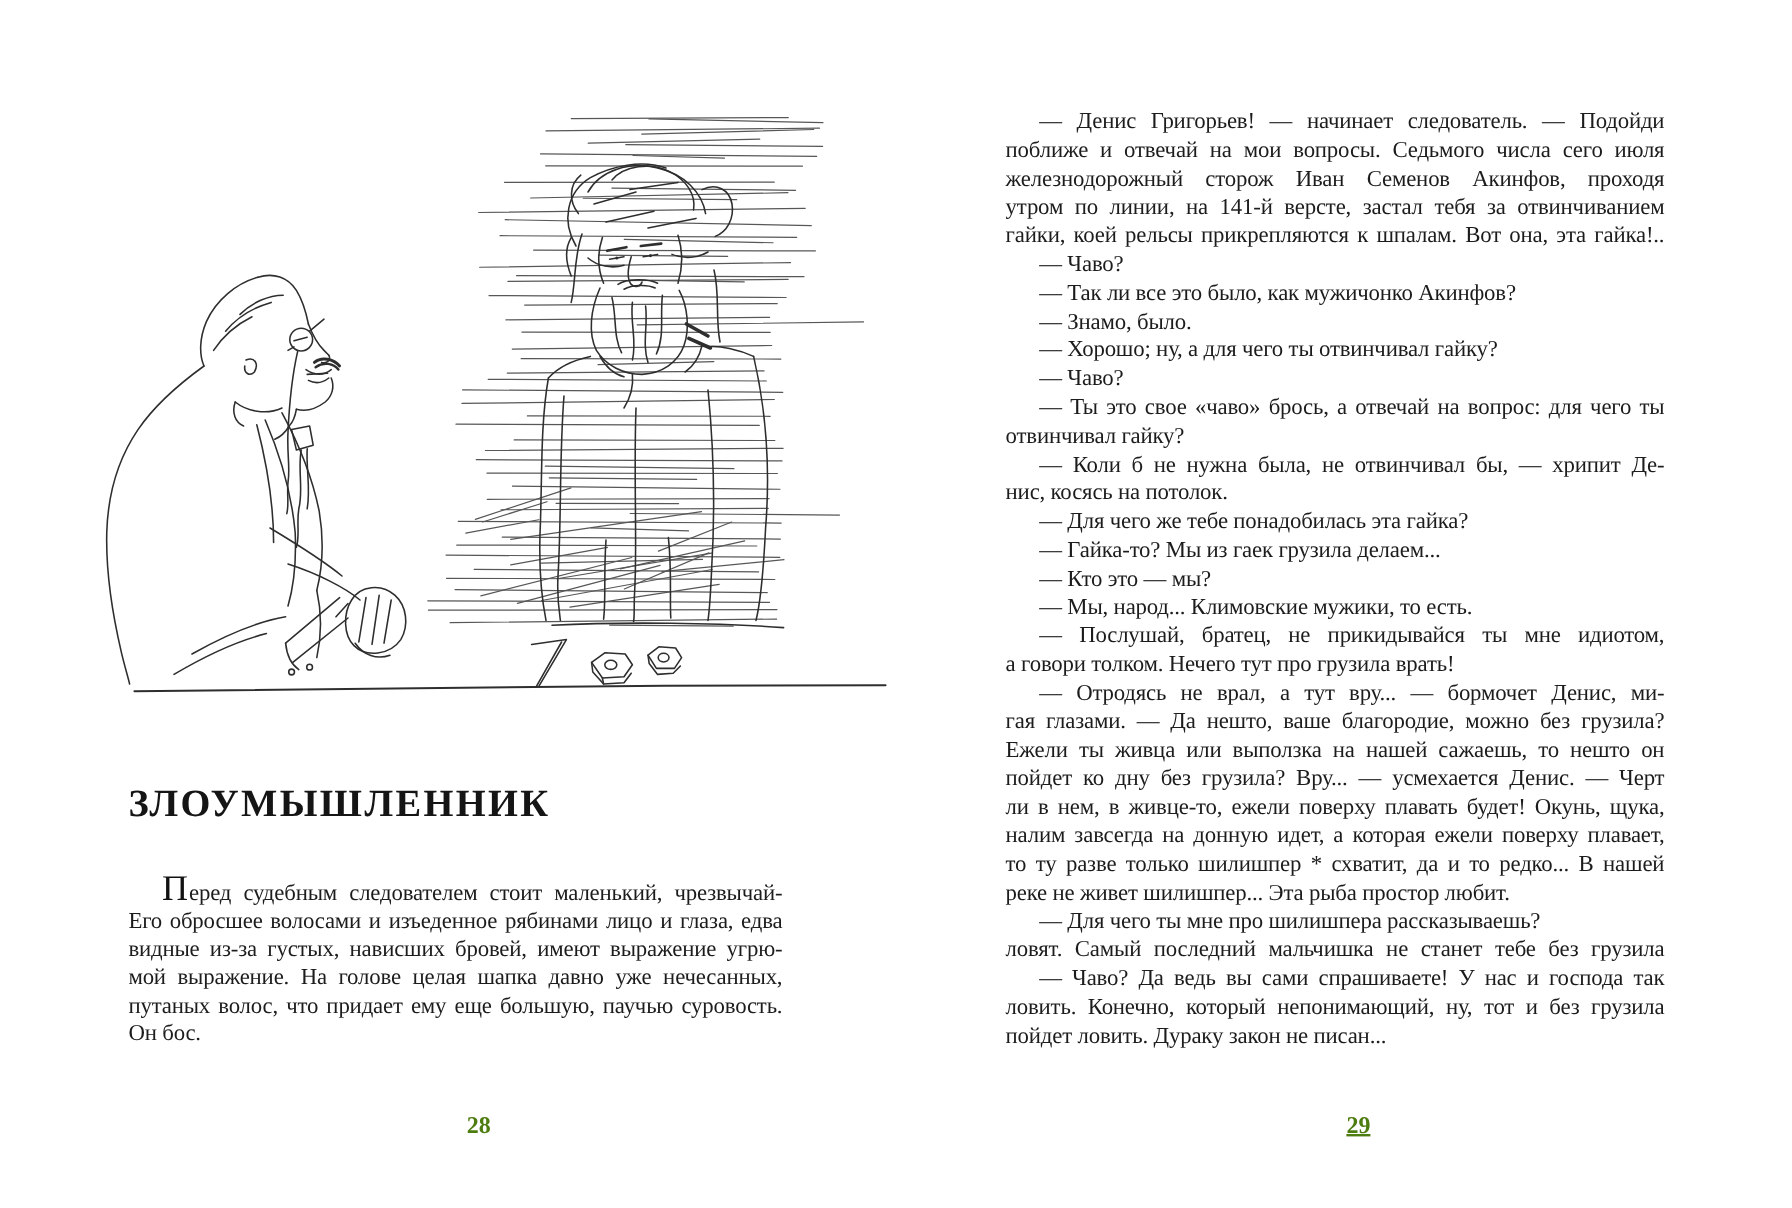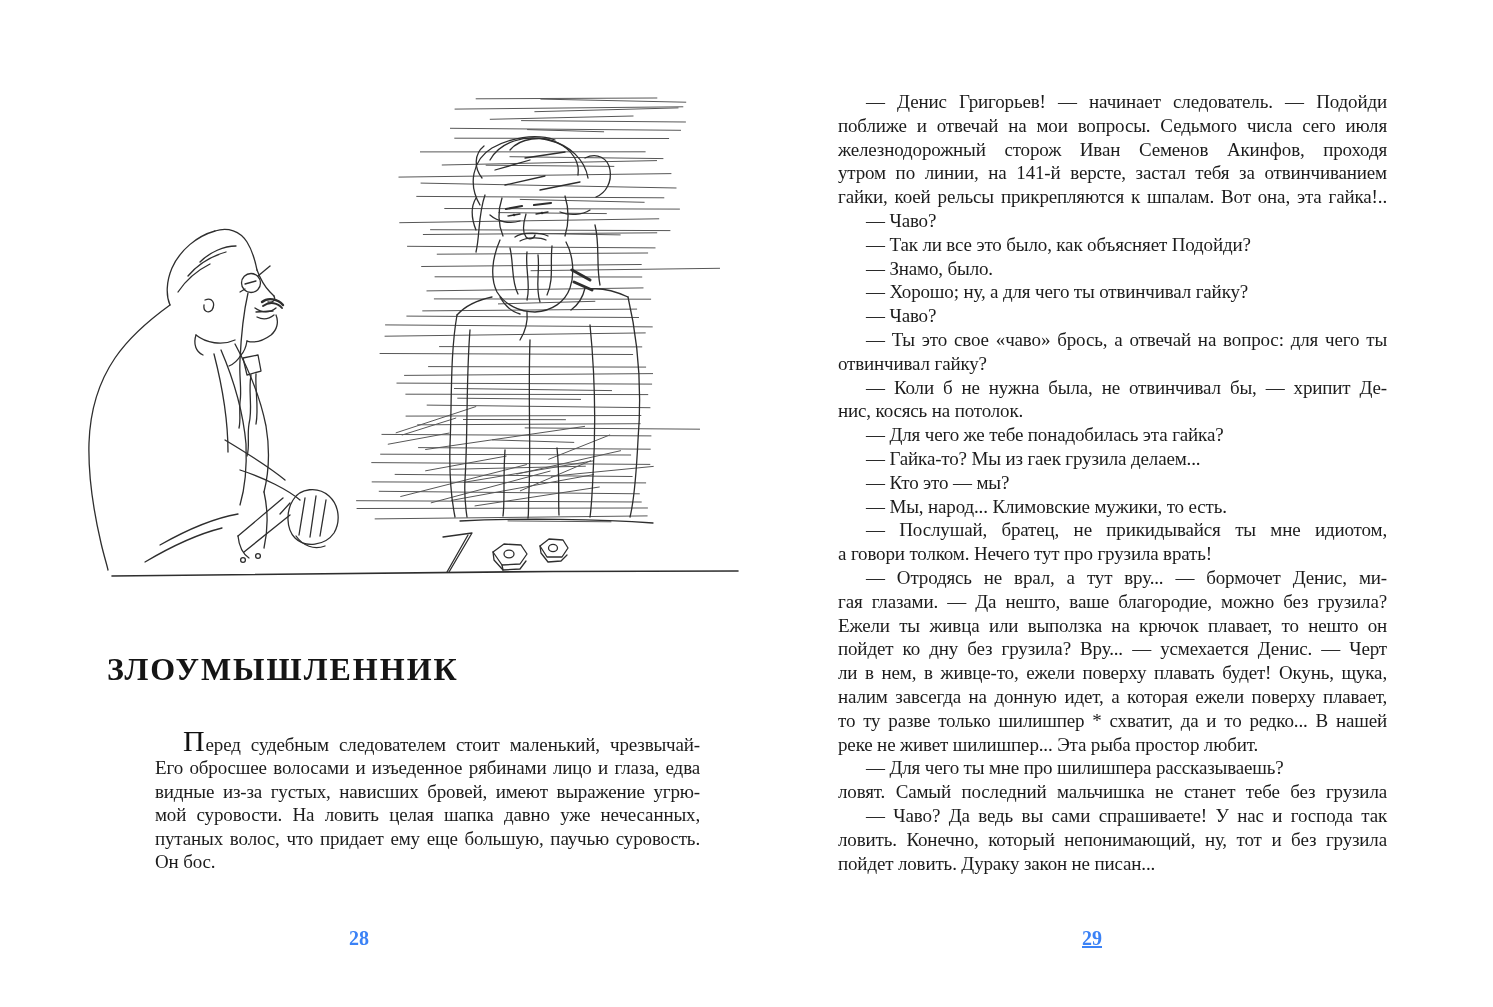--- a/index.html
+++ b/index.html
@@ -6,32 +6,32 @@
   .spread{
     position:relative;width:1493px;height:1007px;background:#ffffff;
     font-family:"Liberation Serif","DejaVu Serif",serif;color:#1b1b1b;overflow:hidden;
   }
   .illustration{position:absolute;left:0;top:0;width:1493px;height:1007px;}
   .page-title{
     position:absolute;left:107px;top:651px;width:545px;text-align:left;
     font-size:32px;font-weight:bold;letter-spacing:2px;color:#151515;white-space:nowrap;
   }
   .textcol{position:absolute;font-size:19px;letter-spacing:-0.15px;color:#1c1c1c;}
-  .leftcol{left:107px;top:733px;width:545px;line-height:23.4px;margin-left:48px;}
+  .leftcol{left:107px;top:733px;width:545px;line-height:23.4px;}
   .rightcol{left:838px;top:90px;width:549px;line-height:23.8px;}
   .line{text-align:justify;text-align-last:justify;}
   .line.last{text-align-last:left;}
   .line.indent{padding-left:28px;}
   .dropcap{
     font-size:30px;line-height:0;vertical-align:baseline;color:#111;
     margin-right:1px;font-weight:normal;
   }
   .pagenum{
-    position:absolute;top:927px;width:60px;text-align:left;
-    font-size:20px;font-weight:bold;color:#3b82f6;
+    position:absolute;top:927px;width:60px;text-align:right;
+    font-size:20px;font-weight:bold;color:#4d7c0f;
   }
   .pagenum.left{left:349px;}
   .pagenum.right{left:1082px;text-decoration:underline;}
 </style>
 </head>
 <body>
 
 <div class="spread">
 
   <svg class="illustration" viewBox="0 0 1493 1007" xmlns="http://www.w3.org/2000/svg">
@@ -245,51 +245,51 @@
       </g>
     </g>
   </svg>
 
   <div class="page-title">ЗЛОУМЫШЛЕННИК</div>
 
   <div class="textcol leftcol">
       <div class="line indent"><span class="dropcap">П</span>еред судебным следователем стоит маленький, чрезвычай-</div>
       <div class="line">Его обросшее волосами и изъеденное рябинами лицо и глаза, едва</div>
       <div class="line">видные из-за густых, нависших бровей, имеют выражение угрю-</div>
-      <div class="line">мой суровости. На ловить целая шапка давно уже нечесанных,</div>
+      <div class="line">мой выражение. На голове целая шапка давно уже нечесанных,</div>
       <div class="line">путаных волос, что придает ему еще большую, паучью суровость.</div>
       <div class="line last">Он бос.</div>
     </div>
 
   <div class="pagenum left">28</div>
 
   <div class="textcol rightcol">
       <div class="line indent">— Денис Григорьев! — начинает следователь. — Подойди</div>
       <div class="line">поближе и отвечай на мои вопросы. Седьмого числа сего июля</div>
       <div class="line">железнодорожный сторож Иван Семенов Акинфов, проходя</div>
       <div class="line">утром по линии, на 141-й версте, застал тебя за отвинчиванием</div>
       <div class="line">гайки, коей рельсы прикрепляются к шпалам. Вот она, эта гайка!..</div>
       <div class="line indent last">— Чаво?</div>
-      <div class="line indent last">— Так ли все это было, как объясняет Подойди?</div>
+      <div class="line indent last">— Так ли все это было, как мужичонко Акинфов?</div>
       <div class="line indent last">— Знамо, было.</div>
       <div class="line indent last">— Хорошо; ну, а для чего ты отвинчивал гайку?</div>
       <div class="line indent last">— Чаво?</div>
       <div class="line indent">— Ты это свое «чаво» брось, а отвечай на вопрос: для чего ты</div>
       <div class="line last">отвинчивал гайку?</div>
       <div class="line indent">— Коли б не нужна была, не отвинчивал бы, — хрипит Де-</div>
       <div class="line last">нис, косясь на потолок.</div>
       <div class="line indent last">— Для чего же тебе понадобилась эта гайка?</div>
       <div class="line indent last">— Гайка-то? Мы из гаек грузила делаем...</div>
       <div class="line indent last">— Кто это — мы?</div>
       <div class="line indent last">— Мы, народ... Климовские мужики, то есть.</div>
       <div class="line indent">— Послушай, братец, не прикидывайся ты мне идиотом,</div>
       <div class="line last">а говори толком. Нечего тут про грузила врать!</div>
       <div class="line indent">— Отродясь не врал, а тут вру... — бормочет Денис, ми-</div>
       <div class="line">гая глазами. — Да нешто, ваше благородие, можно без грузила?</div>
-      <div class="line">Ежели ты живца или выползка на крючок плавает, то нешто он</div>
+      <div class="line">Ежели ты живца или выползка на нашей сажаешь, то нешто он</div>
       <div class="line">пойдет ко дну без грузила? Вру... — усмехается Денис. — Черт</div>
       <div class="line">ли в нем, в живце-то, ежели поверху плавать будет! Окунь, щука,</div>
       <div class="line">налим завсегда на донную идет, а которая ежели поверху плавает,</div>
       <div class="line">то ту разве только шилишпер * схватит, да и то редко... В нашей</div>
       <div class="line last">реке не живет шилишпер... Эта рыба простор любит.</div>
       <div class="line indent last">— Для чего ты мне про шилишпера рассказываешь?</div>
       <div class="line">ловят. Самый последний мальчишка не станет тебе без грузила</div>
       <div class="line indent">— Чаво? Да ведь вы сами спрашиваете! У нас и господа так</div>
       <div class="line">ловить. Конечно, который непонимающий, ну, тот и без грузила</div>
       <div class="line last">пойдет ловить. Дураку закон не писан...</div>

